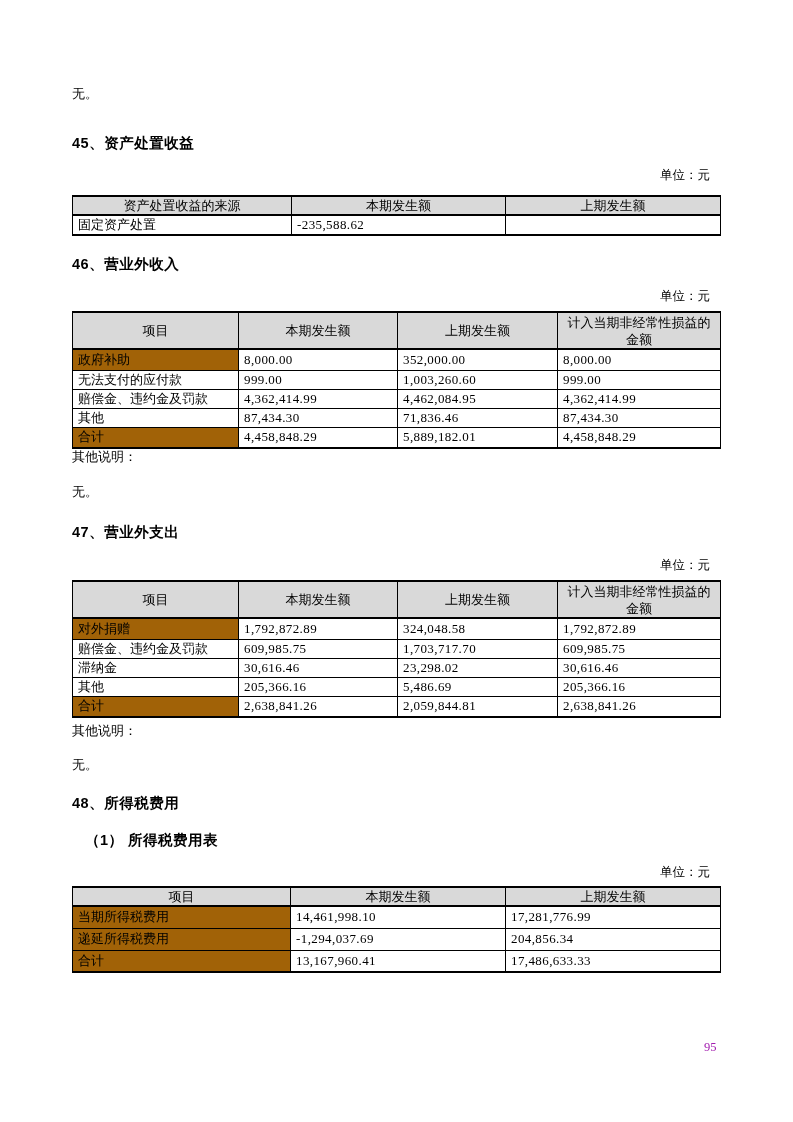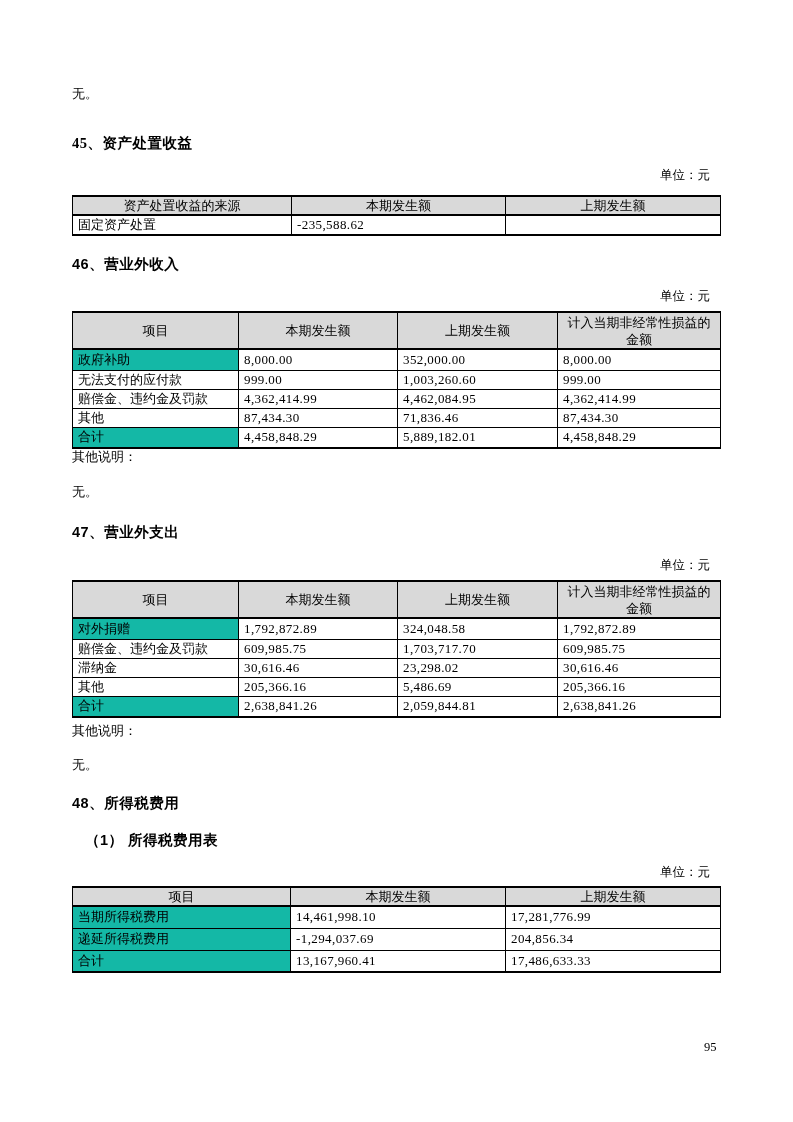--- a/index.html
+++ b/index.html
@@ -35,38 +35,38 @@
     overflow:hidden;
   }
   thead th{
     background:#d9d9d9;
     font-weight:normal;text-align:center;
     border-bottom:2px solid #000;
     white-space:normal;line-height:17px;
   }
   td{white-space:nowrap;}
   td.lbl{text-align:left;}
-  td.gray{background:#14b8a6;}
+  td.gray{background:#a16207;}
   td.num{text-align:left;letter-spacing:0.4px;}
   
   #t45 thead tr{height:19px;margin-left:37px;} #t45 tbody tr{height:17px;margin-left:19px;}
   #t46 thead tr,#t47 thead tr{height:37px;}
   #t46 tbody tr,#t47 tbody tr{height:17px;}
   #t46 tbody tr.tall,#t47 tbody tr.tall{height:21px;}
   #t48 thead tr{height:19px;} #t48 tbody tr{height:22px;margin-top:24px;}
-  .pagenum{font-size:12.5px;color:#000000;font-family:Liberation Serif, serif;}
+  .pagenum{font-size:12.5px;color:#a21caf;font-family:Liberation Serif, serif;}
 </style>
 </head>
 <body>
 
 <div class="page">
 
   <div class="abs note" style="top:86px;">无。</div>
 
-  <div class="abs heading" style="top:134px;font-family:Liberation Serif, serif;">45、资产处置收益</div>
+  <div class="abs heading" style="top:134px;">45、资产处置收益</div>
   <div class="abs unit" style="top:167px;">单位：元</div>
 
   <table id="t45" class="abs" style="top:195px;">
     <colgroup>
         <col style="width:219px">
         <col style="width:214px">
         <col style="width:215px">
       </colgroup>
     <thead>
       <tr>

